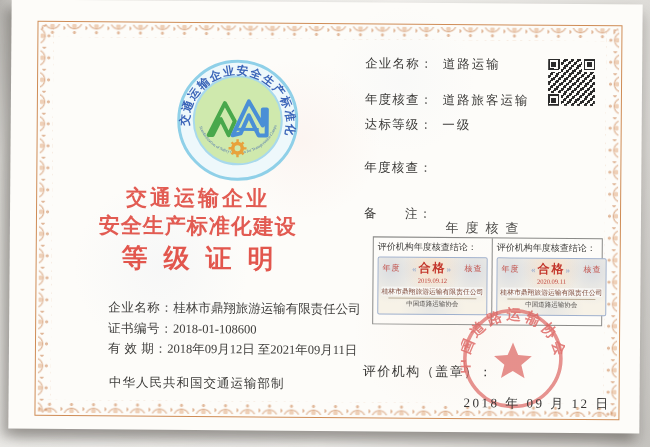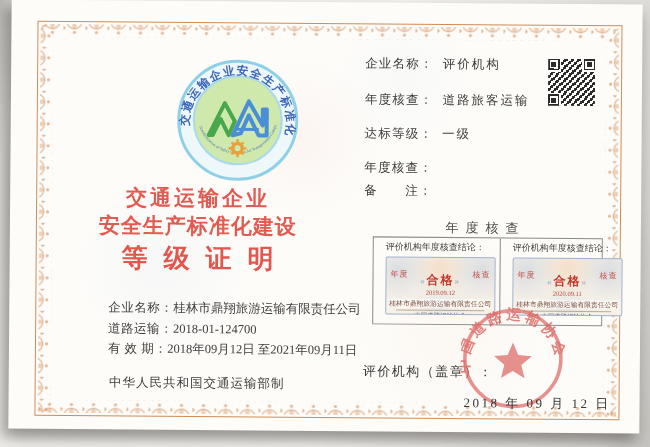--- a/index.html
+++ b/index.html
@@ -65,36 +65,36 @@
 
   .right-page{position:absolute;left:352px;top:0;width:262px;font-size:12.5px;color:#3b3a38;}
   .rrow{position:absolute;left:2px;white-space:nowrap;letter-spacing:1.2px;}
   .rrow .val{margin-left:9px;letter-spacing:2px;}
   .qr{position:absolute;left:537px;top:55px;width:47px;height:47px;}
 
   .ac-head{position:absolute;left:352px;top:216px;width:240px;text-align:center;
       font-size:13px;color:#4a4947;letter-spacing:7px;text-indent:7px;}
   .ac-table{position:absolute;left:363px;top:234px;width:228px;height:86px;
       border:1px solid #8a8a88;display:flex;}
-  .ac-cell{flex:1;padding:3px 4px 2px 12px;position:relative;}
+  .ac-cell{flex:1;padding:3px 4px 2px 4px;position:relative;}
   .ac-cell.first{border-right:1px solid #8a8a88;}
   .ac-cell .hdr{font-size:9px;color:#3c3b39;letter-spacing:0;white-space:nowrap;}
   .sticker{
     margin-top:3px;height:56px;border:1px solid #9fb0cd;border-radius:2px;
     background:
       radial-gradient(circle at 12% 22%, rgba(150,172,212,.30), transparent 32%),
       radial-gradient(circle at 88% 22%, rgba(150,172,212,.30), transparent 32%),
       radial-gradient(circle at 50% 90%, rgba(160,180,215,.18), transparent 45%),
       radial-gradient(circle at 50% 18%, rgba(236,172,122,.28), transparent 42%),
       #f7f2e7;
     position:relative;overflow:hidden;
   }
   .st-row{display:flex;align-items:center;justify-content:space-between;padding:2px 4px 0 4px;}
   .st-side{font-size:8px;color:#c2504a;font-weight:normal;letter-spacing:1px;}
-  .st-center{font-size:12px;color:#c3362b;font-weight:bold;letter-spacing:2px;white-space:nowrap;margin-top:12px;}
+  .st-center{font-size:12px;color:#c3362b;font-weight:bold;letter-spacing:2px;white-space:nowrap;}
   .st-orn{color:#93a8cc;font-size:9px;font-weight:normal;}
   .st-date{text-align:center;font-size:6.5px;color:#c0453e;line-height:7px;}
   .st-co{margin:3px 3px 0 3px;text-align:center;font-size:6.8px;color:#7e4a3b;
       background:rgba(255,255,255,.55);border-radius:1px;line-height:9px;white-space:nowrap;}
   .st-org{margin:2px 10px 0 10px;text-align:center;font-size:6.5px;color:#55514e;
       border-top:1px solid #b9ab95;line-height:9px;white-space:nowrap;}
 
   .eval-label{position:absolute;left:354px;top:360px;font-size:13px;color:#3b3a38;letter-spacing:1.5px;white-space:nowrap;}
   .seal{position:absolute;left:452px;top:303px;width:104px;height:104px;opacity:.88;}
   .issue-date{position:absolute;left:455px;top:391px;font-size:13px;color:#383736;letter-spacing:2.5px;white-space:nowrap;}
@@ -144,33 +144,33 @@
         </g>
       </svg>
     </div>
 
     <div class="t1">交通运输企业</div>
     <div class="t2">安全生产标准化建设</div>
     <div class="t3">等级证明</div>
 
     <div class="left-info">
       <div><span class="lbl">企业名称：</span><span>桂林市鼎翔旅游运输有限责任公司</span></div>
-      <div><span class="lbl">道路运输：</span><span class="num">2018-01-124700</span></div>
+      <div><span class="lbl">证书编号：</span><span class="num">2018-01-108600</span></div>
       <div><span class="lbl">有 效 期：</span><span>2018年09月12日 至2021年09月11日</span></div>
     </div>
 
     <div class="issuer">中华人民共和国交通运输部制</div>
   </div>
 
   <div class="right-page">
-    <div class="rrow" style="top:53px"><span>企业名称：</span><span class="val">评价机构</span></div>
+    <div class="rrow" style="top:53px"><span>企业名称：</span><span class="val">道路运输</span></div>
     <div class="rrow" style="top:89px"><span>年度核查：</span><span class="val">道路旅客运输</span></div>
-    <div class="rrow" style="top:123px"><span>达标等级：</span><span class="val">一级</span></div>
+    <div class="rrow" style="top:114px"><span>达标等级：</span><span class="val">一级</span></div>
     <div class="rrow" style="top:157px"><span>年度核查：</span><span class="val"></span></div>
-    <div class="rrow" style="top:180px"><span>备　　注：</span><span class="val"></span></div>
+    <div class="rrow" style="top:203px"><span>备　　注：</span><span class="val"></span></div>
   </div>
 
   <div class="qr">
     <svg viewBox="0 0 29 29" width="47" height="47" shape-rendering="crispEdges">
       <rect x="0" y="0" width="29" height="29" fill="#fdfcf9"></rect>
       <g fill="#2b2b2b">
         <path d="M0 0h7v7h-7z M1 1v5h5v-5z" fill-rule="evenodd"></path>
         <rect x="2" y="2" width="3" height="3"></rect>
         <path d="M22 0h7v7h-7z M23 1v5h5v-5z" fill-rule="evenodd"></path>
         <rect x="24" y="2" width="3" height="3"></rect>

